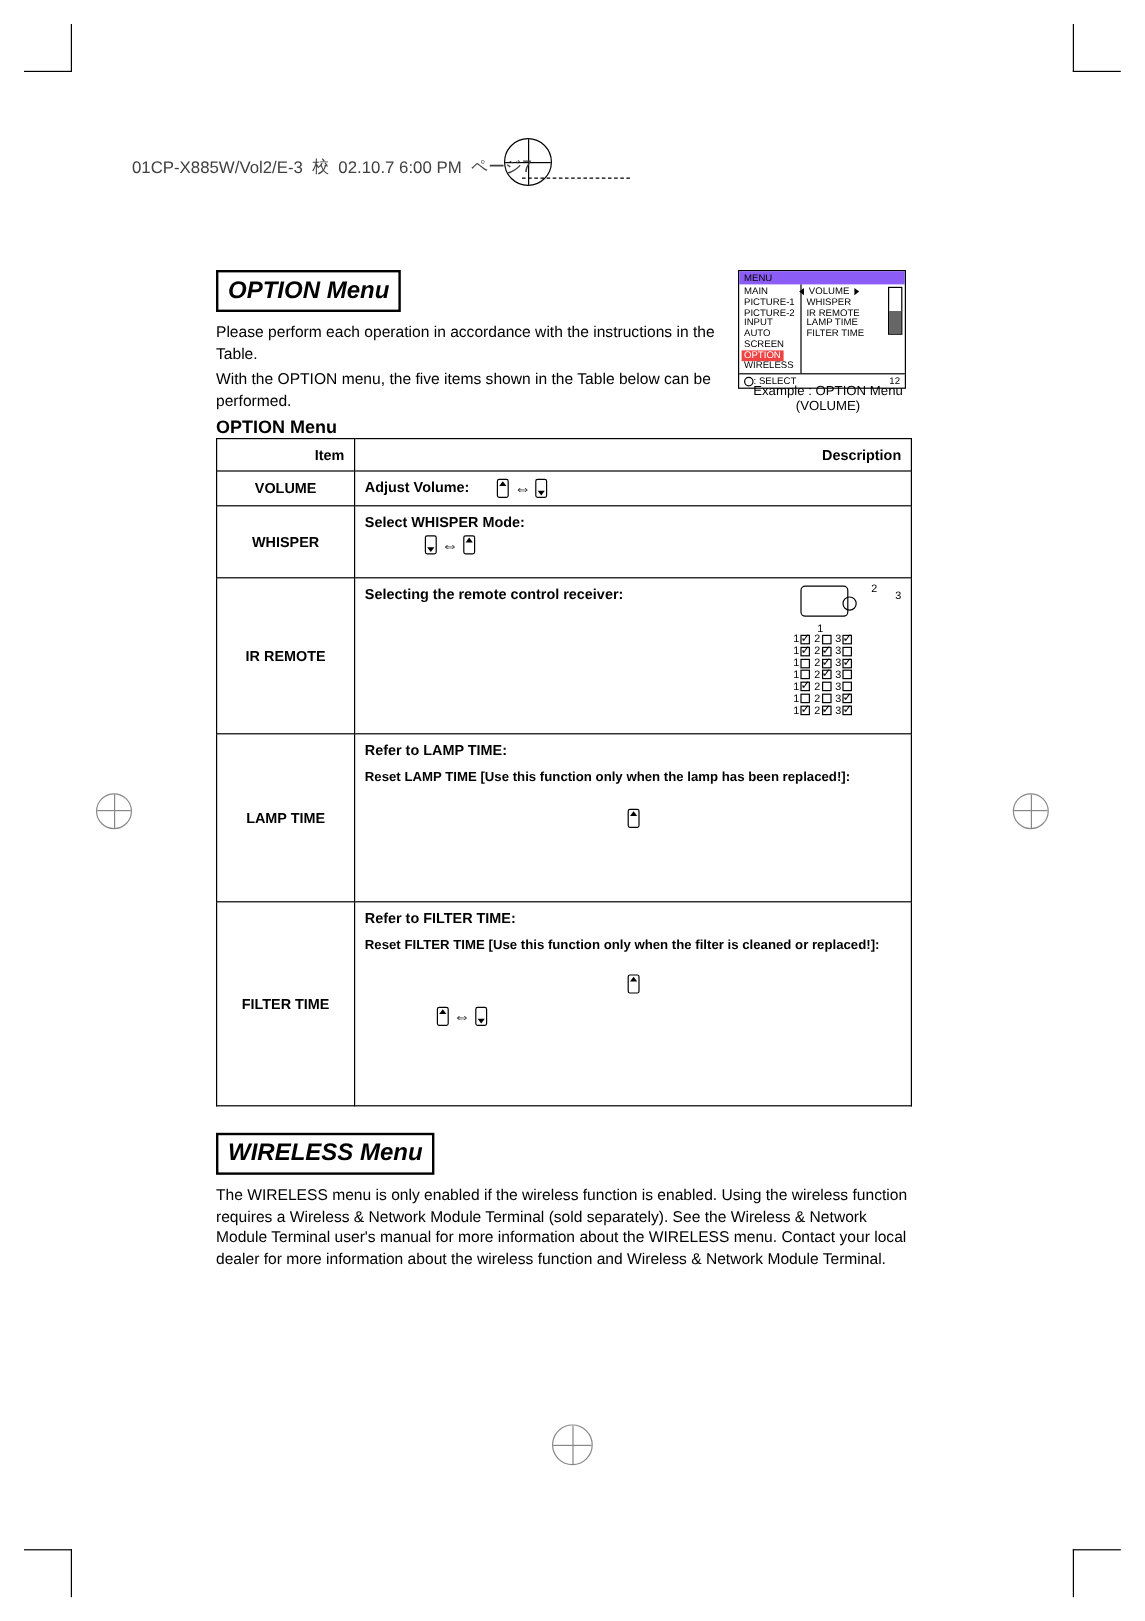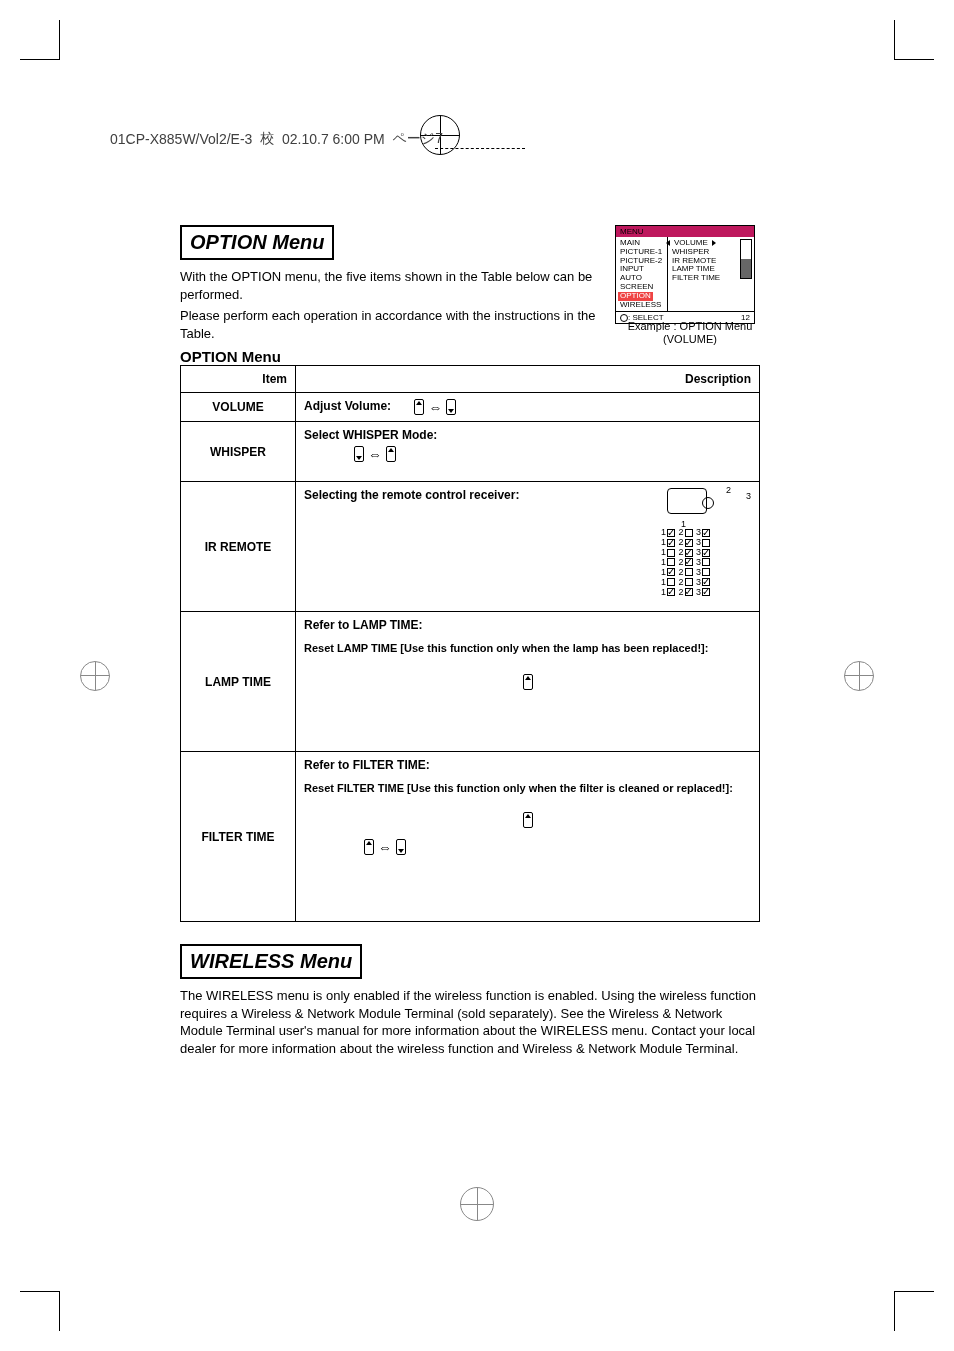--- a/index.html
+++ b/index.html
@@ -100,21 +100,21 @@
 
   .osd-box {
     position: absolute;
     top: 225px;
     left: 615px;
     width: 140px;
     font-size: 8px;
     border: 1px solid #000;
   }
   .osd-title {
-    background: #be185d;
+    background: #8b5cf6;
     padding: 1px 4px;
     font-size: 8px;
   }
   .osd-body { display: flex; }
   .osd-left {
     width: 52px;
     border-right: 1px solid #000;
     padding: 2px 0 2px 4px;
     line-height: 1.1;
   }
@@ -331,22 +331,22 @@
     </div>
   </div>
   <div class="osd-caption">
     <div>Example : OPTION Menu</div>
     <div>(VOLUME)</div>
   </div>
 
   <div class="content">
 
     <div class="section-title-box">OPTION Menu</div>
+    <div class="para" style="width:420px;">Please perform each operation in accordance with the instructions in the Table.</div>
     <div class="para" style="width:420px;">With the OPTION menu, the five items shown in the Table below can be performed.</div>
-    <div class="para" style="width:420px;">Please perform each operation in accordance with the instructions in the Table.</div>
     <div class="table-title">OPTION Menu</div>
 
     <table class="doc">
       <tbody>
           <tr>
         <th>Item</th>
         <th>Description</th>
       </tr>
 
       <tr>

